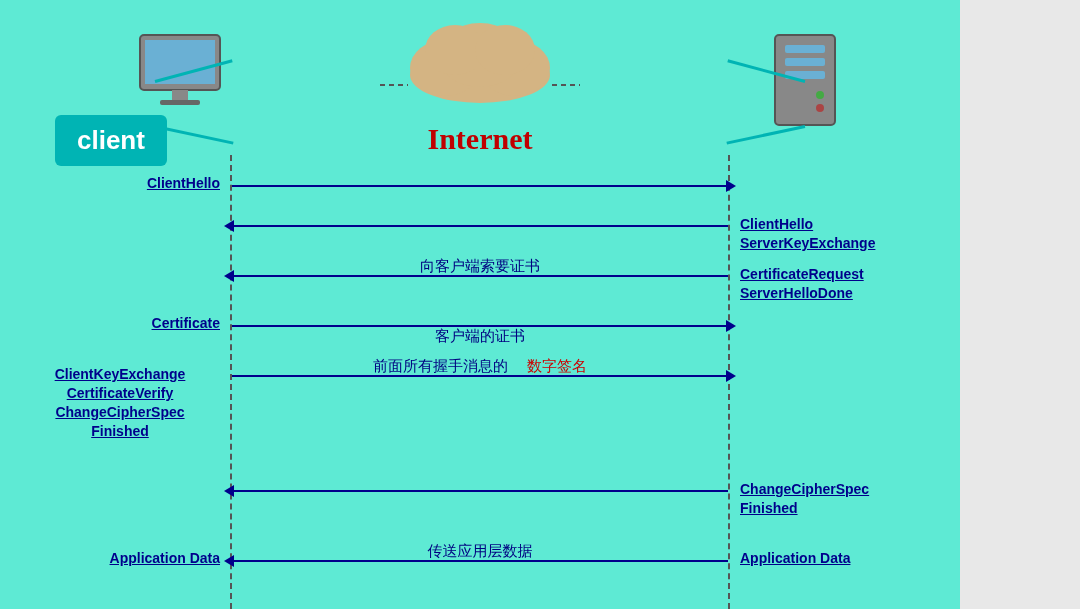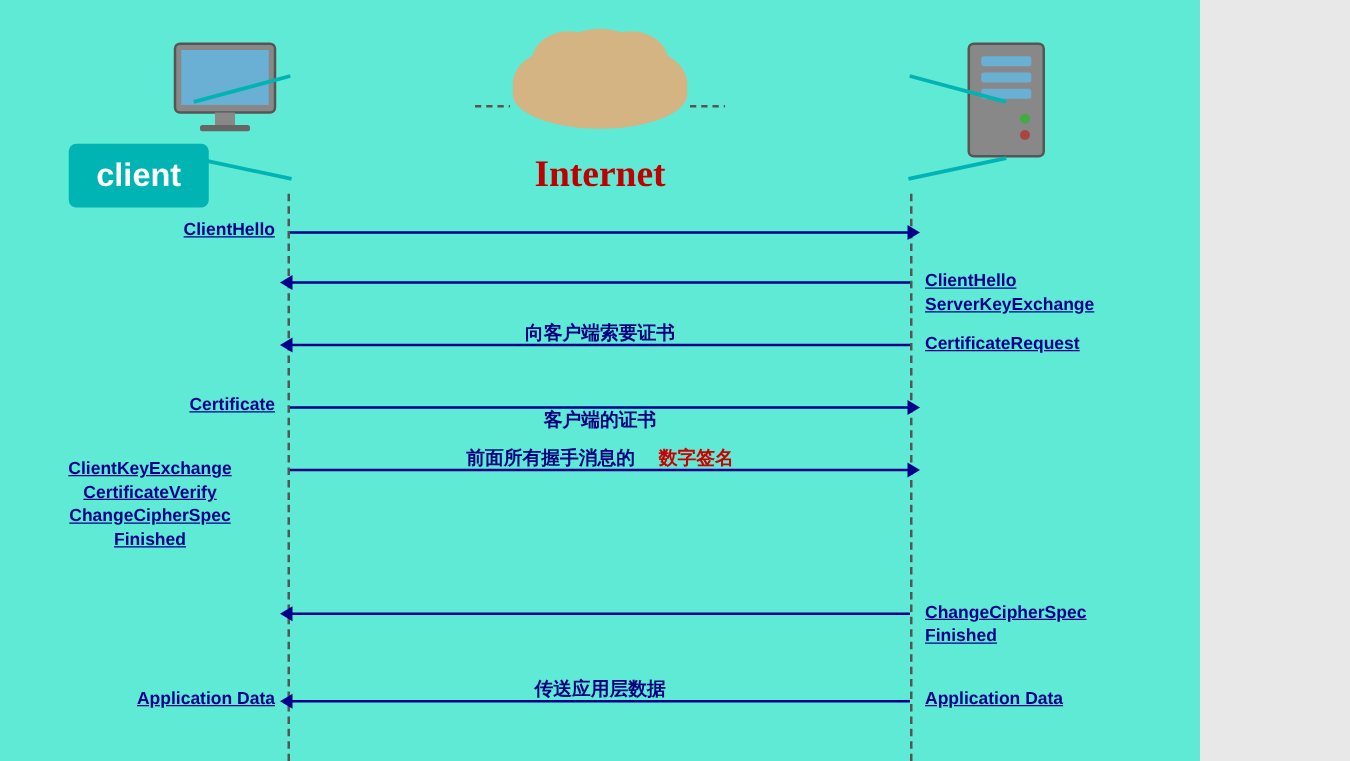--- a/index.html
+++ b/index.html
@@ -147,21 +147,21 @@
       border-bottom: 6px solid transparent;
     }
 
     .center-label {
       position: absolute;
       left: 232px;
       right: 232px;
       text-align: center;
       font-size: 15px;
       color: #000080;
-      font-weight: bold;
+      font-weight: normal;
     }
 
     .red-text {
       color: #cc0000;
       padding-left: 19px;
     }
   </style>
 </head>
 <body>
 
@@ -230,20 +230,21 @@
       <div>ClientHello</div>
       <div>ServerKeyExchange</div>
     </div>
   </div>
 
   <div class="msg-row" style="top: 275px;">
     <div class="arrow-line arrow-left" style="top: 0px;"></div>
     <div class="center-label" style="top:-18px;">向客户端索要证书</div>
     <div class="right-label" style="top:-10px; line-height:1.35;">
       <div>CertificateRequest</div>
+      <div>ServerHelloDone</div>
     </div>
   </div>
 
   <div class="msg-row" style="top: 325px;">
     <span class="left-label" style="top:-10px;">Certificate</span>
     <div class="arrow-line arrow-right" style="top: 0px;"></div>
     <div class="center-label" style="top:-18px;margin-top:20px;">客户端的证书</div>
   </div>
 
   <div class="msg-row" style="top: 375px;">

